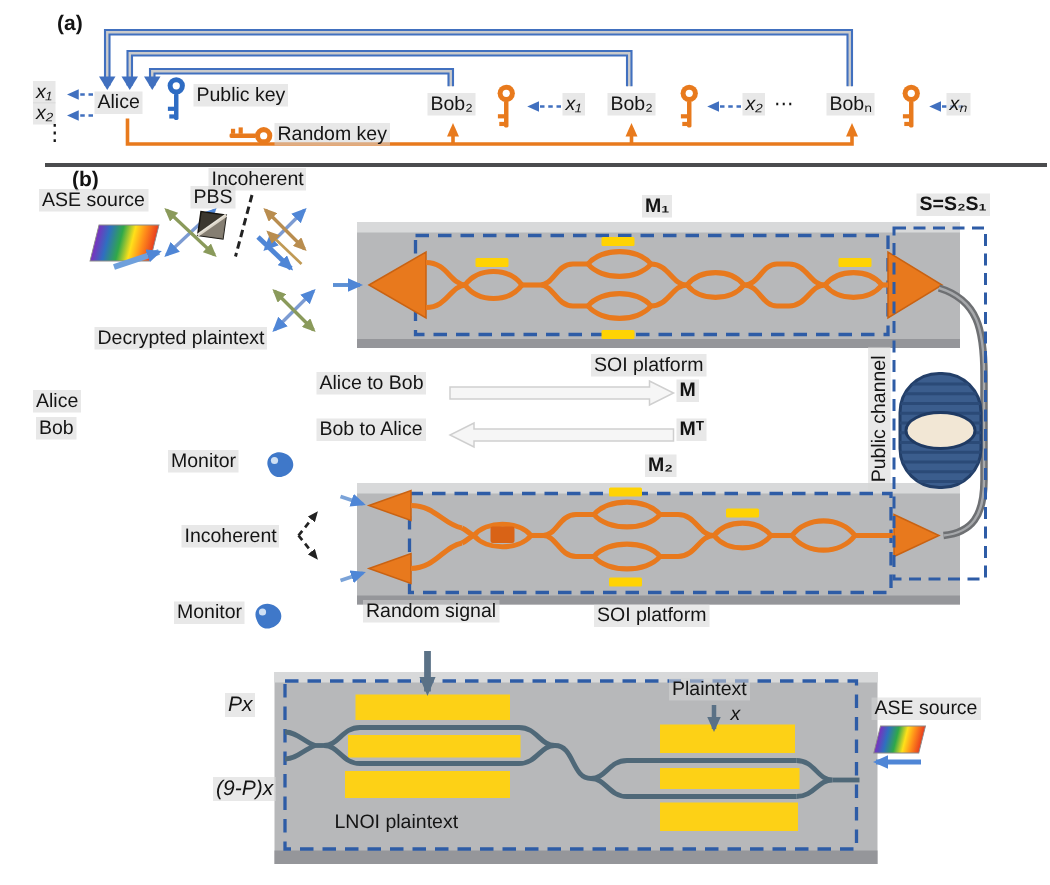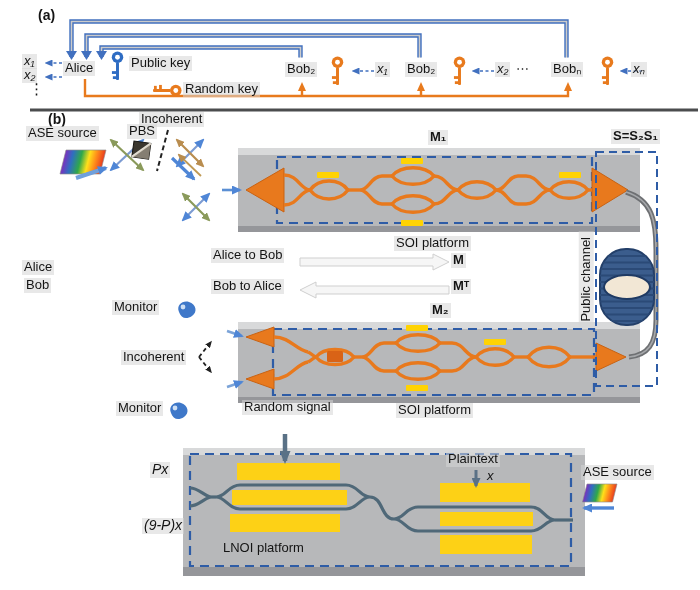--- a/index.html
+++ b/index.html
@@ -287,36 +287,37 @@
 <div class="lbl" style="left:405px;top:62px">Bob₂</div>
 <div class="lbl i" style="left:495px;top:62px">x₂</div>
 <div class="lbl nobg" style="left:514px;top:62px">⋯</div>
 <div class="lbl" style="left:551px;top:62px">Bobₙ</div>
 <div class="lbl i" style="left:631px;top:62px">xₙ</div>
 
 <div class="lbl b f14 nobg" style="left:46px;top:112px">(b)</div>
 <div class="lbl" style="left:26px;top:126px">ASE source</div>
 <div class="lbl" style="left:139px;top:112px">Incoherent</div>
 <div class="lbl" style="left:127px;top:124px">PBS</div>
+<div class="lbl" style="left:63px;top:218px">Decrypted plaintext</div>
 <div class="lbl" style="left:22px;top:260px">Alice</div>
 <div class="lbl" style="left:24px;top:278px">Bob</div>
 <div class="lbl b" style="left:428px;top:130px">M₁</div>
 <div class="lbl b" style="left:611px;top:129px">S=S₂S₁</div>
 <div class="lbl" style="left:394px;top:236px">SOI platform</div>
 <div class="lbl" style="left:211px;top:248px">Alice to Bob</div>
 <div class="lbl b" style="left:451px;top:253px">M</div>
 <div class="lbl" style="left:211px;top:279px">Bob to Alice</div>
 <div class="lbl b" style="left:451px;top:279px">Mᵀ</div>
 <div class="lbl" style="left:112px;top:300px">Monitor</div>
 <div class="lbl b" style="left:430px;top:303px">M₂</div>
 <div class="lbl" style="left:121px;top:350px">Incoherent</div>
 <div class="lbl" style="left:396px;top:403px">SOI platform</div>
 <div class="lbl" style="left:116px;top:401px">Monitor</div>
 <div class="lbl" style="left:242px;top:400px">Random signal</div>
 <div class="lbl rot" style="left:538px;top:272px;width:92px">Public channel</div>
 <div class="lbl i f14" style="left:150px;top:462px">Px</div>
 <div class="lbl i f14" style="left:142px;top:518px">(9-P)x</div>
 <div class="lbl" style="left:446px;top:452px">Plaintext</div>
 <div class="lbl i nobg" style="left:485px;top:469px">x</div>
-<div class="lbl nobg" style="left:221px;top:541px">LNOI platform</div>
+<div class="lbl nobg" style="left:221px;top:541px">LNOI plaintext</div>
 <div class="lbl" style="left:581px;top:465px">ASE source</div>
 
 </div>
 
 </body></html>

